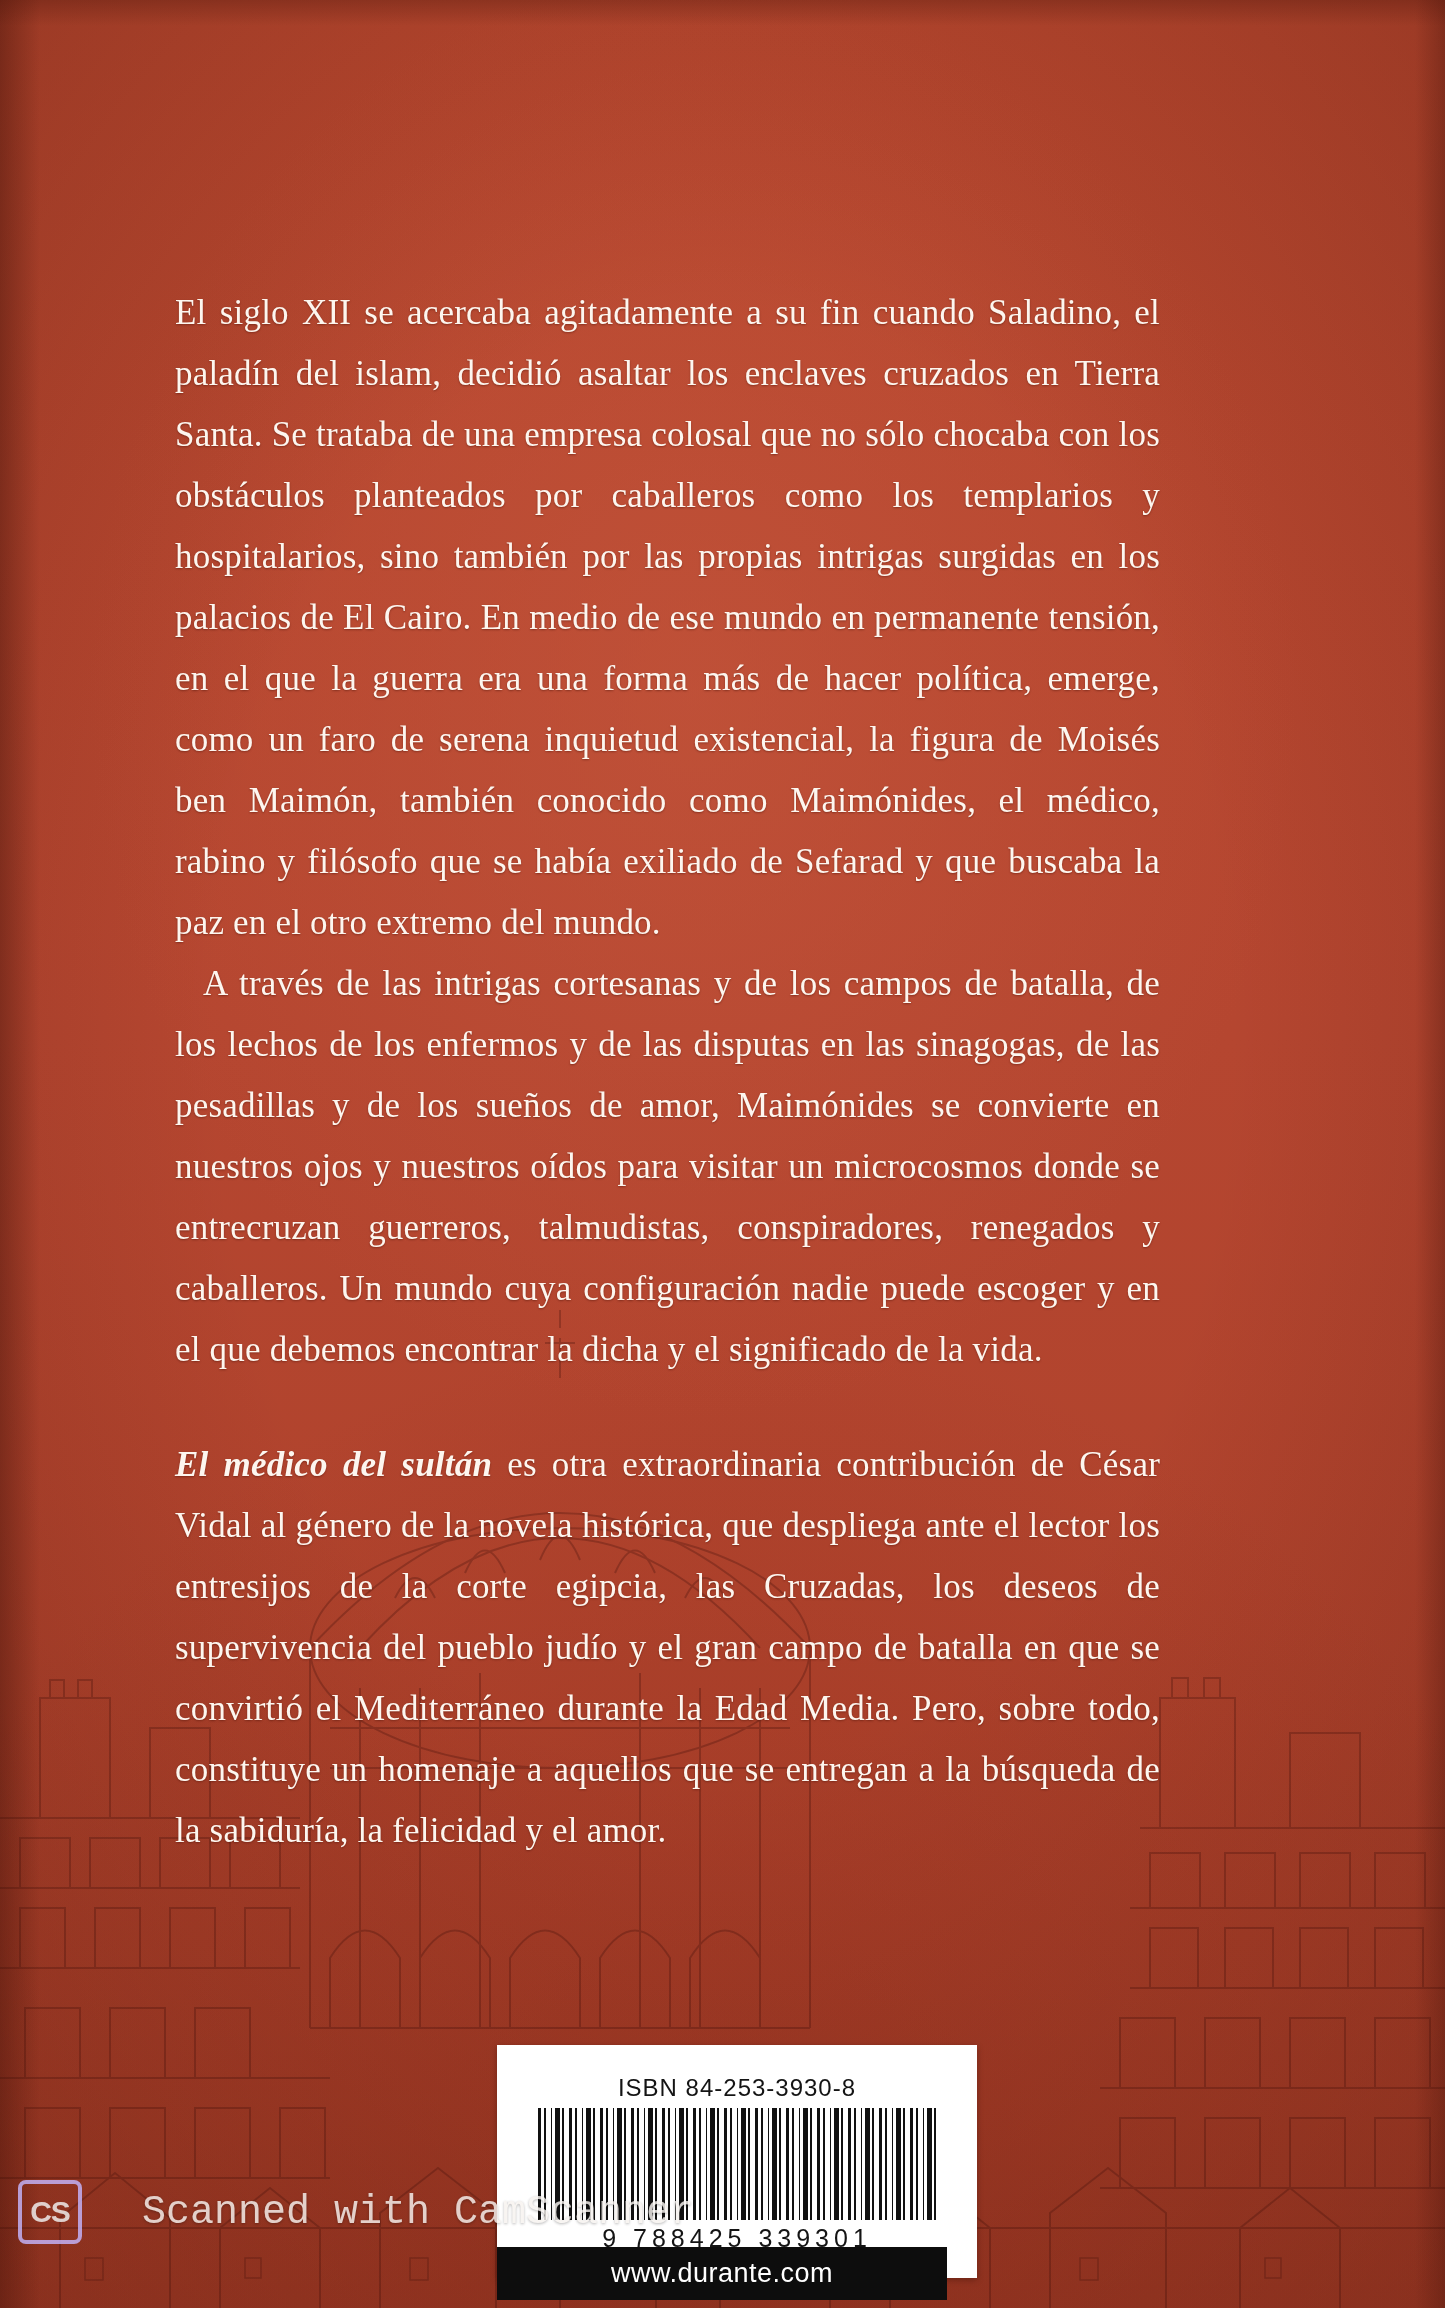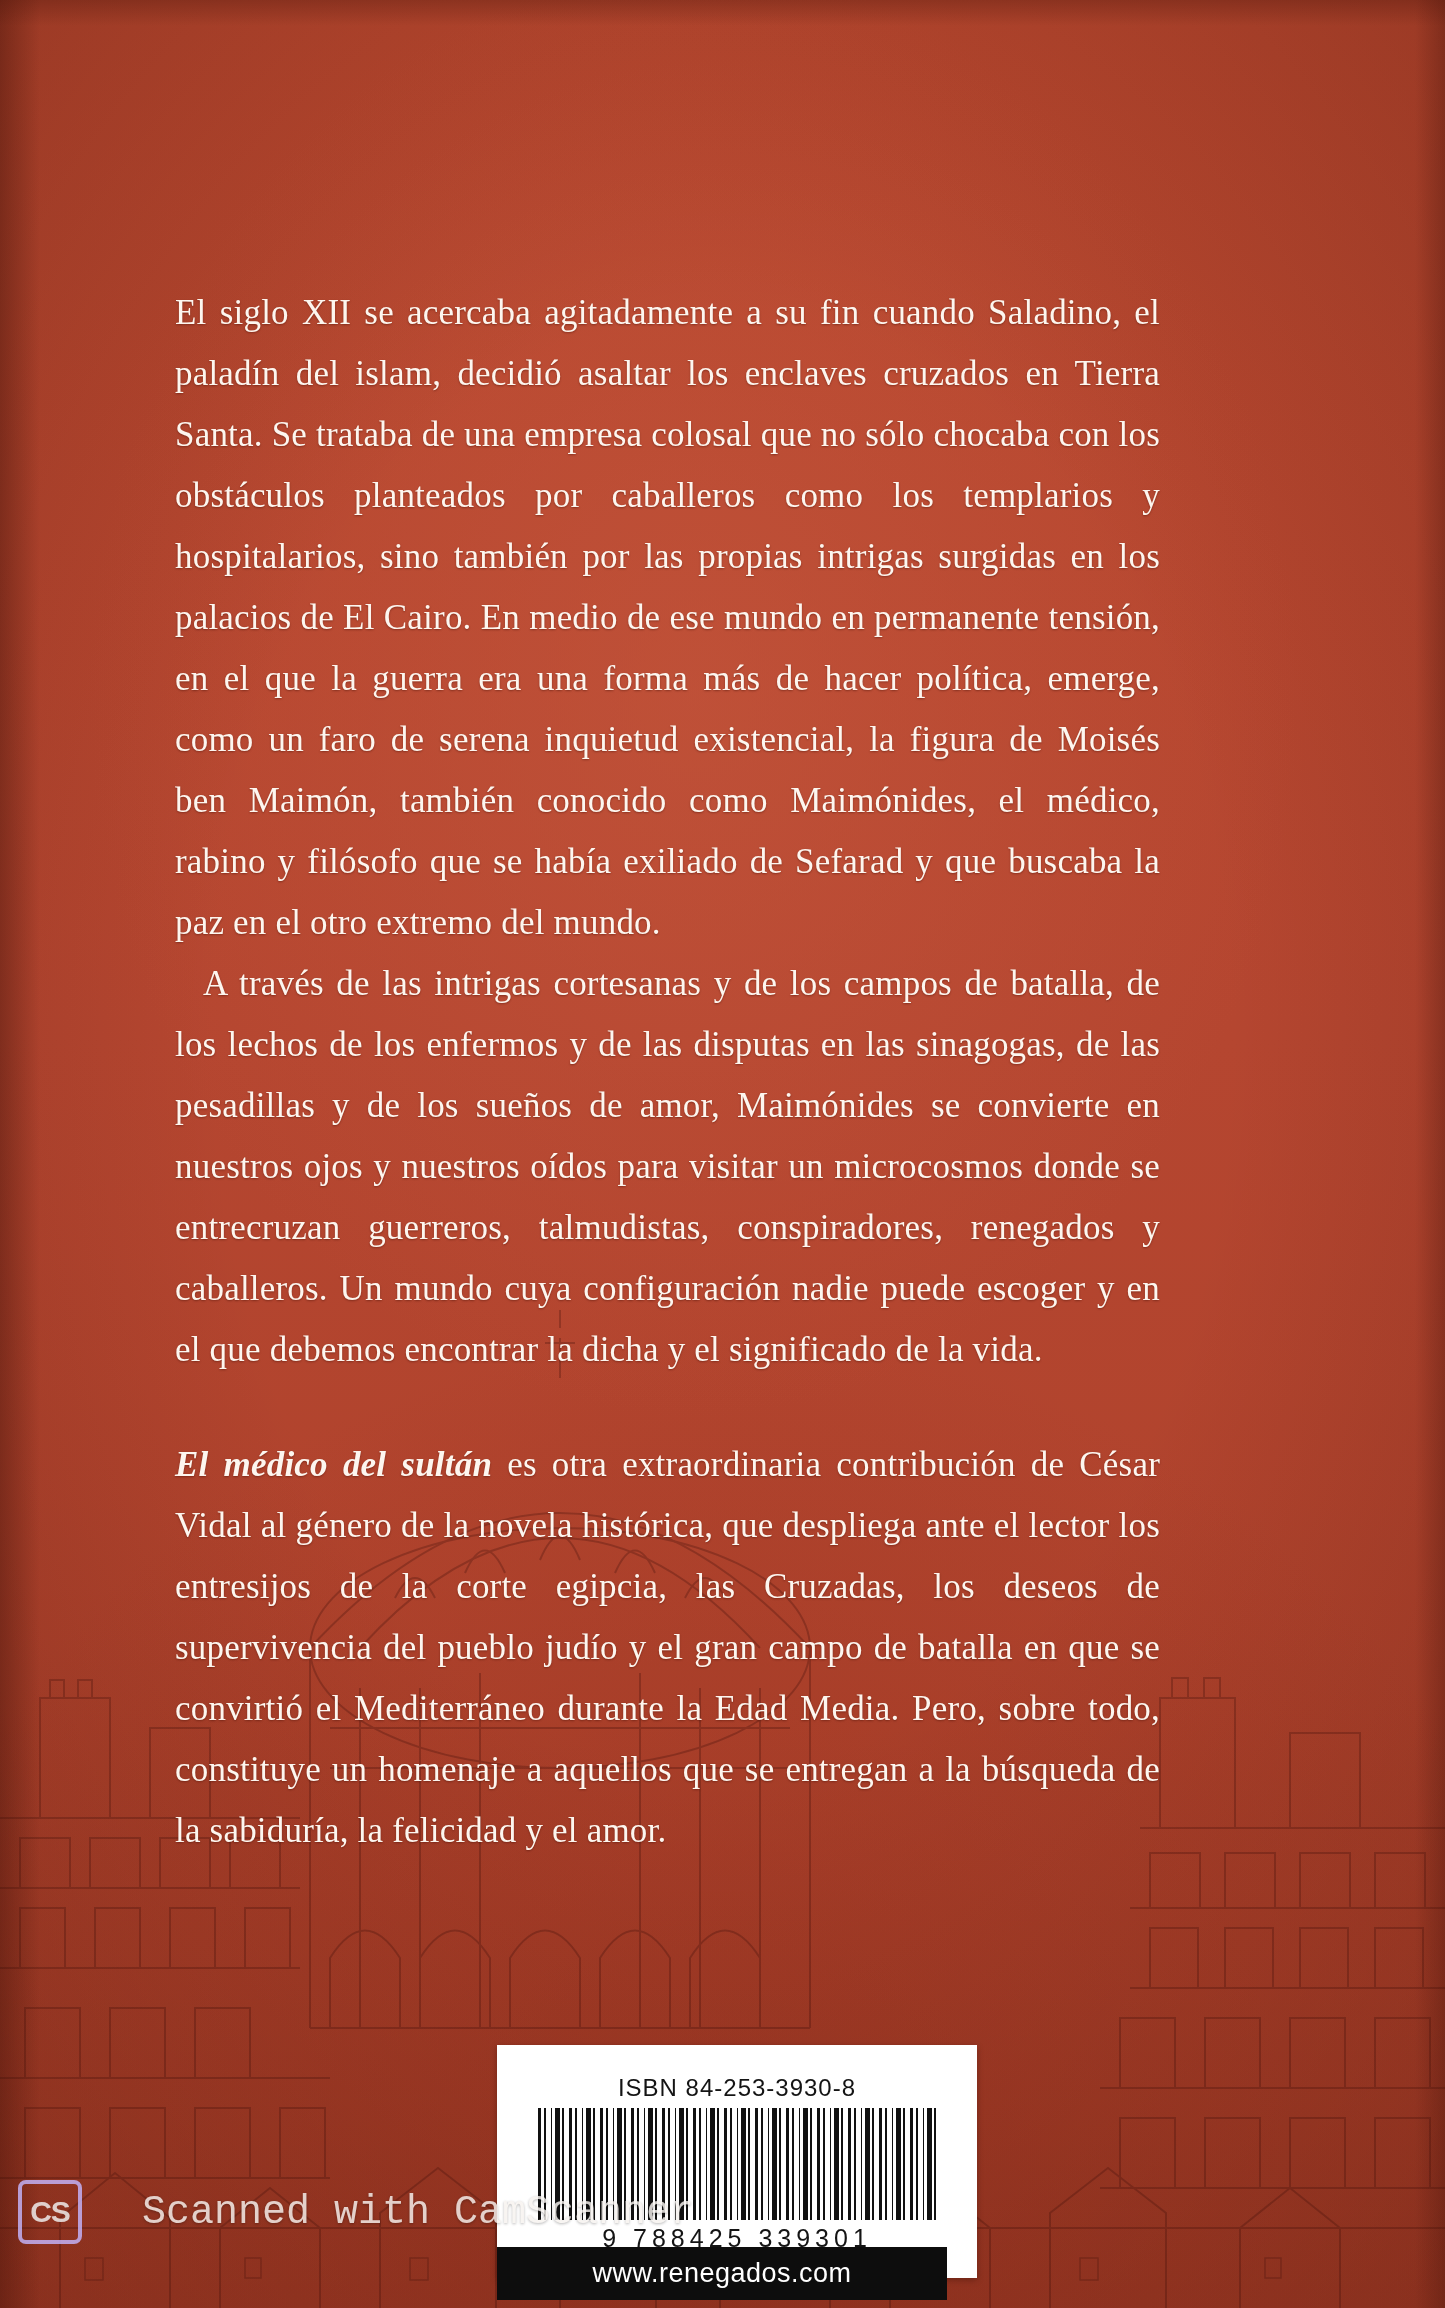--- a/index.html
+++ b/index.html
@@ -268,21 +268,21 @@
     <p class="gap"><em>El médico del sultán</em><span> es otra extraordinaria contribución de César Vidal al género de la novela histórica, que despliega ante el lector los entresijos de la corte egipcia, las Cruzadas, los deseos de supervivencia del pueblo judío y el gran campo de batalla en que se convirtió el Mediterráneo durante la Edad Media. Pero, sobre todo, constituye un homenaje a aquellos que se entregan a la búsqueda de la sabiduría, la felicidad y el amor.</span></p>
   </div>
 
   <div class="barcode-block">
     <div class="isbn-text">ISBN 84-253-3930-8</div>
     <div class="barcode-bars"></div>
     <div class="barcode-digits">9 788425 339301</div>
   </div>
 
   <div class="publisher-bar">
-    <span>www.renegados.com</span>
+    <span>www.durante.com</span>
   </div>
 
   <div class="watermark">
     <div class="wm-badge">CS</div>
     <div class="wm-text">Scanned with CamScanner</div>
   </div>
 
 </div>
 
 </body></html>

